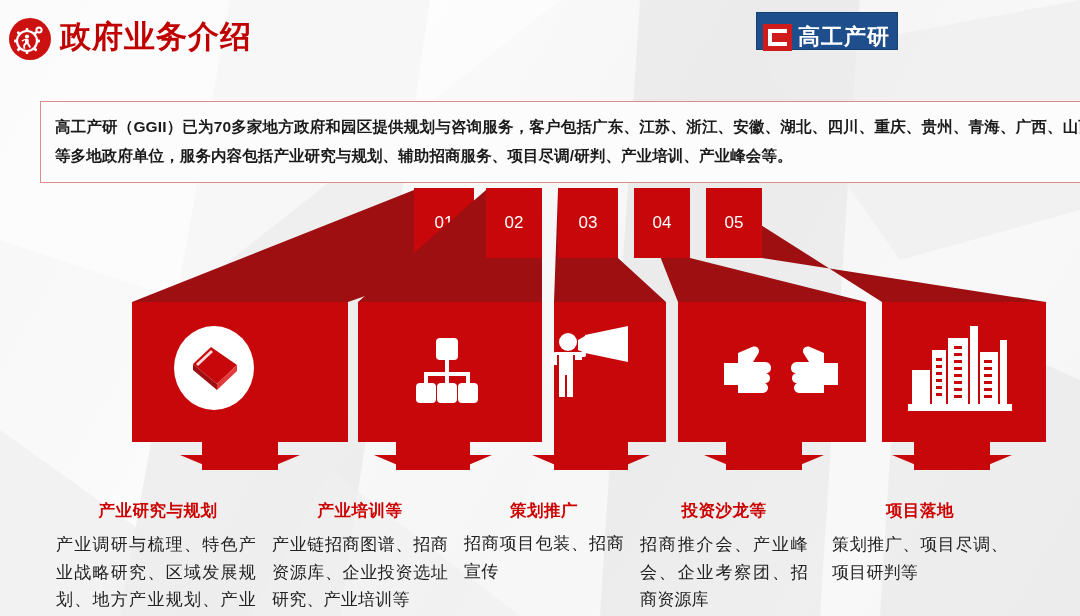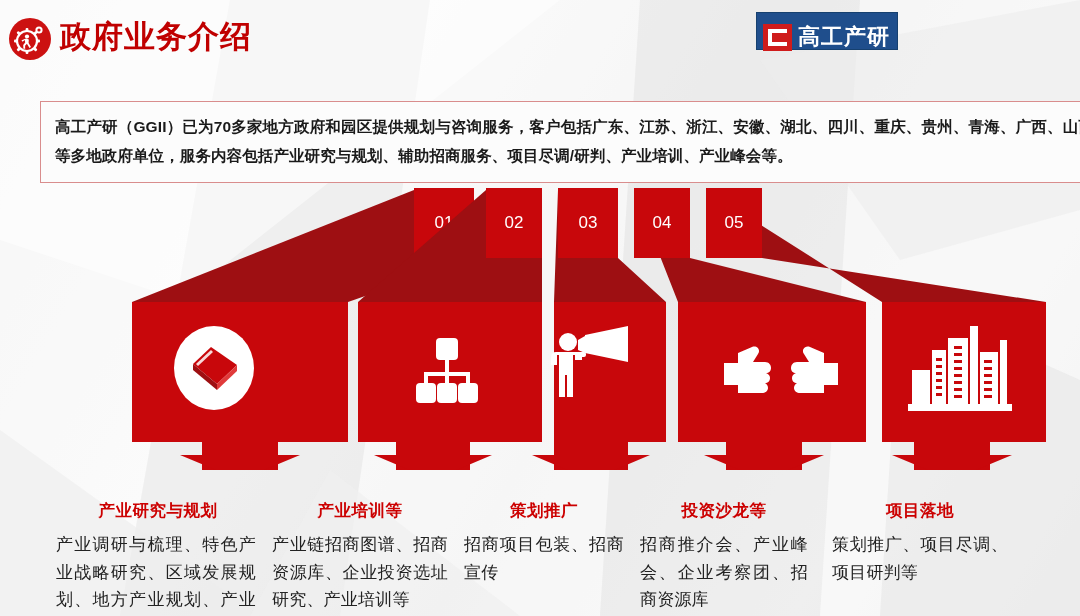--- a/index.html
+++ b/index.html
@@ -150,21 +150,21 @@
   .caption-body {
     color: #222222;
     font-size: 17px;
     line-height: 1.62;
     text-align: justify;
     text-align-last: left;
     letter-spacing: 0.2px;
   }
   .c1 { left: 56px;  width: 200px; }
   .c2 { left: 272px; width: 176px; }
-  .c3 { left: 464px; width: 160px; }
+  .c3 { left: 464px; width: 160px; font-family: Liberation Mono, monospace; }
   .c4 { left: 640px; width: 168px; }
   .c5 { left: 832px; width: 176px; }
   .c1 .caption-title { padding-left: 4px; }
 </style>
 </head>
 <body>
 
 <div class="slide">
 
   <div class="bg-facets">

